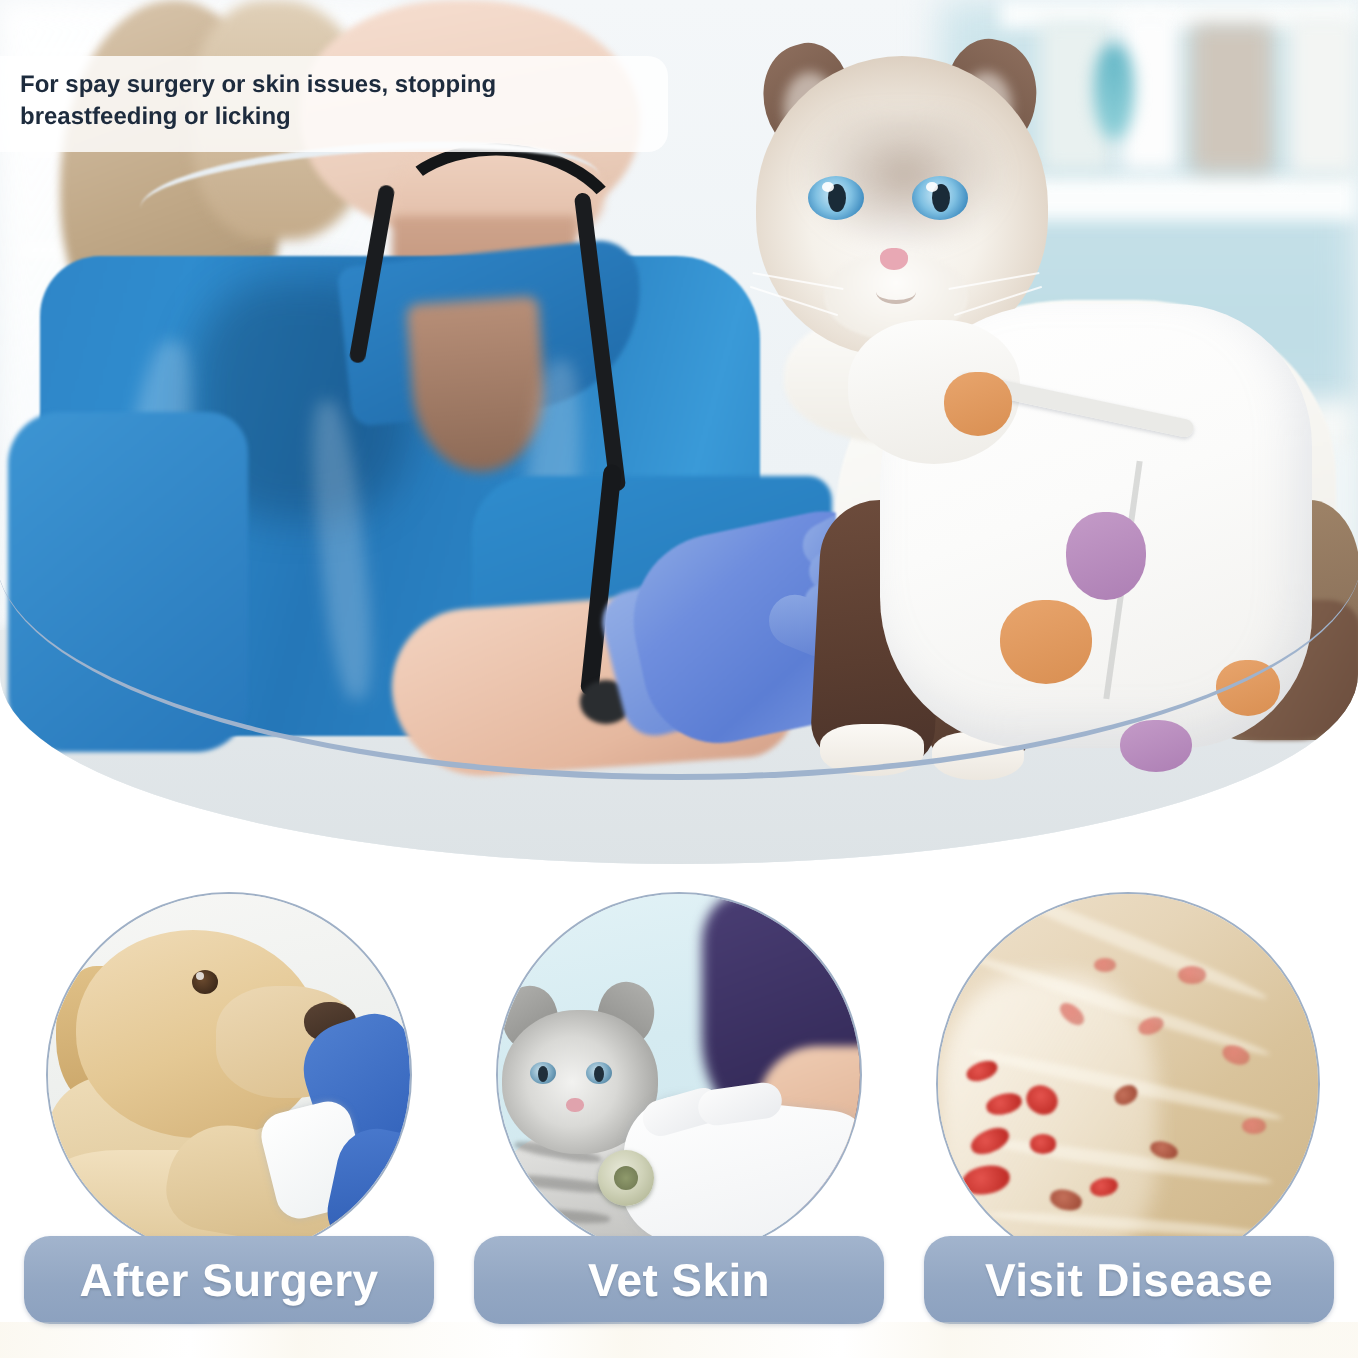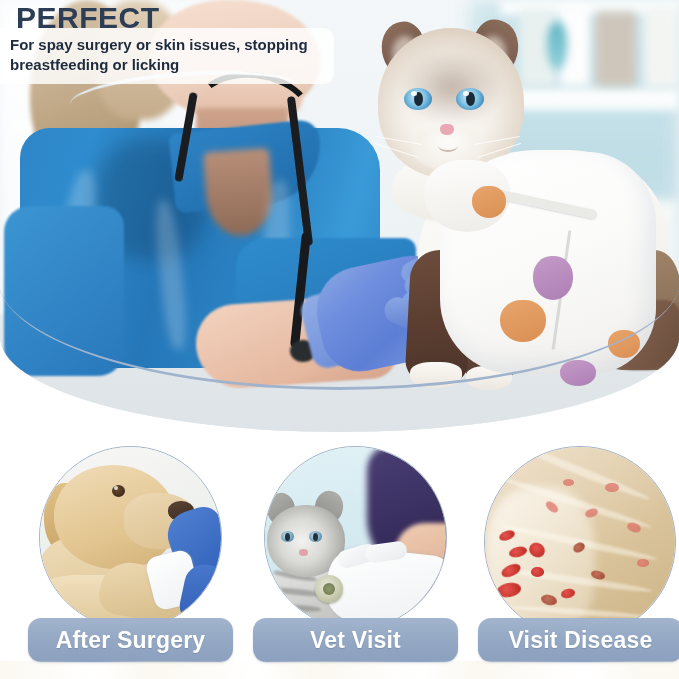--- a/index.html
+++ b/index.html
@@ -330,26 +330,26 @@
     font-size:30px; font-weight:bold; color:#2c3e56; letter-spacing:.5px;
     line-height:1.05;
   }
   .hdr-box{
     position:absolute; left:0px; top:28px; width:334px; z-index:59;
     background:rgba(255,255,255,.82);
     border-radius:0 10px 10px 0;
     padding:7px 14px 9px 10px;
   }
   .hdr-sub{
-    font-size:15px; font-weight:600; color:#1d2b3d; line-height:1.32;
+    font-size:12px; font-weight:600; color:#1d2b3d; line-height:1.32;
   }
 
   
   .cards{
-    position:absolute; left:16px; top:440px; width:562px; height:239px;
+    position:absolute; left:0; top:440px; width:562px; height:239px;
     background:#ffffff;
   }
   .card{ position:absolute; width:205px; }
   .card.c1{ left:12px; }
   .card.c2{ left:237px; }
   .card.c3{ left:462px; }
 
   .circle{
     position:absolute; left:11px; top:6px; width:183px; height:183px;
     border-radius:50%; overflow:hidden; border:1px solid #9fb0c6;
@@ -573,21 +573,20 @@
     <div class="glove-cuff"></div>
     <div class="glove"></div>
     <div class="finger fg1"></div>
     <div class="finger fg2"></div>
     <div class="finger fg3"></div>
     <div class="thumb"></div>
 
     <div class="hero-clipborder"></div>
   </div>
 
-  <div class="hdr-title">PERFECT</div>
   <div class="hdr-box">
     <div class="hdr-sub">For spay surgery or skin issues, stopping breastfeeding or licking</div>
   </div>
 
   <div class="cards">
 
     <div class="card c1">
       <div class="circle">
         <div class="gr-bg"></div>
         <div class="gr-table"></div>
@@ -628,21 +627,21 @@
         <div class="kt-pupil ktp-r"></div>
         <div class="kt-nose"></div>
         <div class="steth-cord"></div>
         <div class="kv-glove"></div>
         <div class="kv-finger kvf1"></div>
         <div class="kv-finger kvf2"></div>
         <div class="steth-disc"></div>
         <div class="steth-disc-in"></div>
       </div>
       <div class="pill">
-        <span>Vet Visit</span>
+        <span>Vet Skin</span>
       </div>
     </div>
 
     <div class="card c3">
       <div class="circle">
         <div class="sk-bg"></div>
         <div class="sk-pale"></div>
         <div class="sk-fur" style="left:20px;top:20px;width:150px;height:8px;transform:rotate(22deg);"></div>
         <div class="sk-fur" style="left:10px;top:52px;width:160px;height:7px;transform:rotate(18deg);"></div>
         <div class="sk-fur" style="left:14px;top:92px;width:160px;height:7px;transform:rotate(12deg);"></div>

